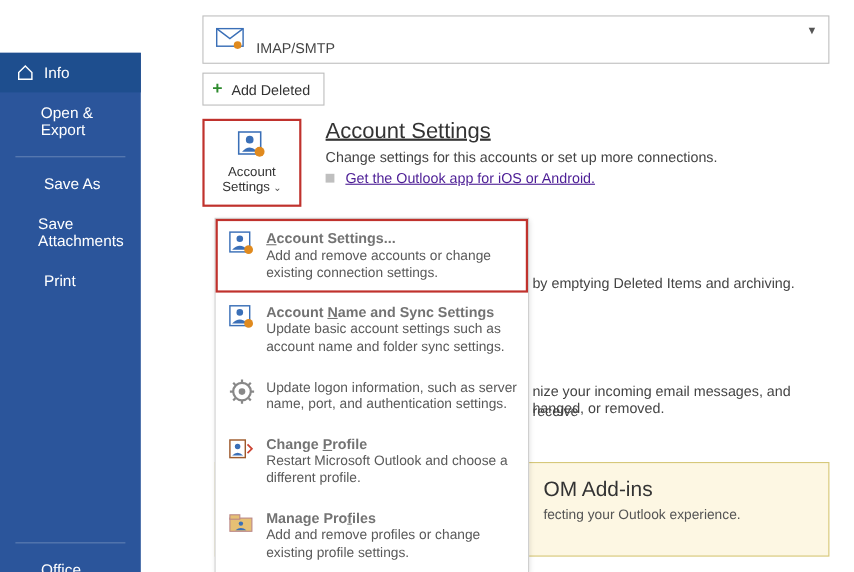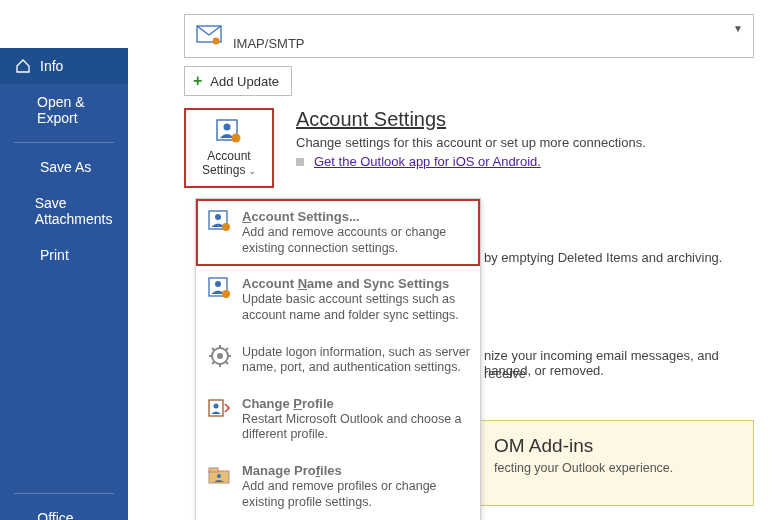--- a/index.html
+++ b/index.html
@@ -115,42 +115,42 @@
         </svg>
       </span>
       <span class="acct-text">IMAP/SMTP</span>
       <span class="caret">▼</span>
     </div>
   </div>
 
   
   <div class="add-account">
     <span class="plus">+</span>
-    <span class="txt">Add Update</span>
+    <span class="txt">Add Deleted</span>
   </div>
 
   
   <div class="tile-row">
     <div class="settings-tile">
       <span>
         <svg width="30" height="28" viewBox="0 0 30 28">
           <rect x="3" y="2" width="20" height="20" fill="none" stroke="#3a6fb7" stroke-width="1.4"></rect>
           <circle cx="13" cy="9" r="3.5" fill="#3a6fb7"></circle>
           <path d="M6 20 Q13 12 20 20" fill="#3a6fb7"></path>
           <circle cx="22" cy="20" r="4.5" fill="#e08a1e"></circle>
         </svg>
       </span>
       <div class="tile-label">
         <span>Account</span><br>
         <span>Settings</span><span class="tile-chev">⌄</span>
       </div>
     </div>
     <div class="settings-info">
       <h2>Account Settings</h2>
-      <div class="sub">Change settings for this account or set up more connections.</div>
+      <div class="sub">Change settings for this accounts or set up more connections.</div>
       <div class="link-row">
         <span class="bullet"></span>
         <a href="#">Get the Outlook app for iOS or Android.</a>
       </div>
     </div>
   </div>
 
 </div>
 
 <div class="bg-frag frag1">by emptying Deleted Items and archiving.</div>

